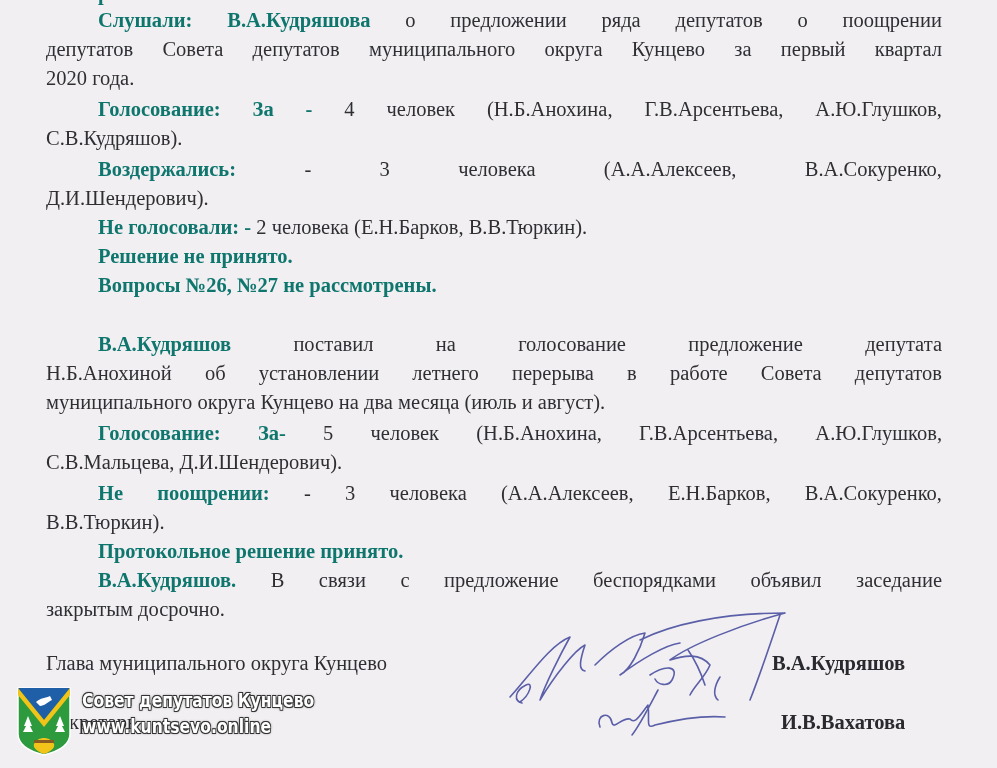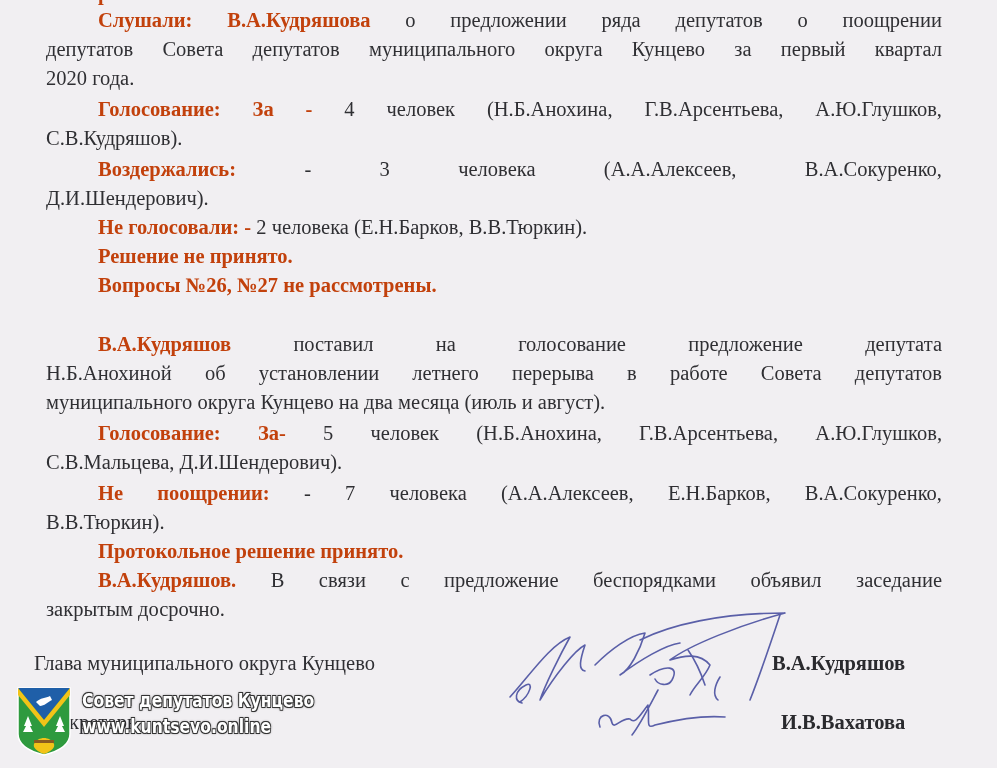--- a/index.html
+++ b/index.html
@@ -9,21 +9,21 @@
     font-family: "Liberation Serif", "DejaVu Serif", serif;
     color: #2f2f33;
   }
   .page { position: absolute; left: 0; top: 0; width: 997px; height: 768px; }
   .line {
     position: absolute; left: 46px; width: 896px;
     font-size: 20.5px; line-height: 26px; white-space: nowrap;
   }
   .ind { left: 98px; width: 844px; }
   .just { text-align: justify; text-align-last: justify; white-space: normal; }
-  b { font-weight: bold; color: #c2410c; }
+  b { font-weight: bold; color: #0f766e; }
   .sig-label { position: absolute; font-size: 20.5px; }
   .sig-name { position: absolute; font-size: 20.5px; font-weight: bold; color: #2a2a2e; }
   .signature { position: absolute; }
   .watermark { position: absolute; left: 16px; top: 686px; width: 300px; height: 80px; }
   .wm-text {
     position: absolute; left: 66px; color: #fff;
     font-family: "DejaVu Sans", sans-serif; font-weight: bold;
     text-shadow: -1px -1px 0 #333, 1px -1px 0 #333, -1px 1px 0 #333, 1px 1px 0 #333, 0 0 3px #000;
     white-space: nowrap; transform-origin: left top;
   }
@@ -49,29 +49,29 @@
   <div class="line ind" style="top:243px"><b>Решение не принято.</b></div>
   <div class="line ind" style="top:272px"><b>Вопросы №26, №27 не рассмотрены.</b></div>
 
   <div class="line ind just" style="top:331px"><b>В.А.Кудряшов</b><span> поставил на голосование предложение депутата</span></div>
   <div class="line just" style="top:360px"><span>Н.Б.Анохиной об установлении летнего перерыва в работе Совета депутатов</span></div>
   <div class="line" style="top:389px"><span>муниципального округа Кунцево на два месяца (июль и август).</span></div>
 
   <div class="line ind just" style="top:420px"><b>Голосование: За-</b><span> 5 человек (Н.Б.Анохина, Г.В.Арсентьева, А.Ю.Глушков,</span></div>
   <div class="line" style="top:449px"><span>С.В.Мальцева, Д.И.Шендерович).</span></div>
 
-  <div class="line ind just" style="top:480px"><b>Не поощрении:</b><span> - 7 человека (А.А.Алексеев, Е.Н.Барков, В.А.Сокуренко,</span></div>
+  <div class="line ind just" style="top:480px"><b>Не поощрении:</b><span> - 3 человека (А.А.Алексеев, Е.Н.Барков, В.А.Сокуренко,</span></div>
   <div class="line" style="top:509px"><span>В.В.Тюркин).</span></div>
 
   <div class="line ind" style="top:538px"><b>Протокольное решение принято.</b></div>
 
   <div class="line ind just" style="top:567px"><b>В.А.Кудряшов.</b><span> В связи с предложение беспорядками объявил заседание</span></div>
   <div class="line" style="top:596px"><span>закрытым досрочно.</span></div>
 
-  <div class="sig-label" style="left:34px; top:652px;">Глава муниципального округа Кунцево</div>
+  <div class="sig-label" style="left:46px; top:652px;">Глава муниципального округа Кунцево</div>
   <div class="sig-name" style="left:772px; top:652px;">В.А.Кудряшов</div>
   <div class="sig-label" style="left:46px; top:711px;">Секретарь</div>
   <div class="sig-name" style="left:781px; top:711px;">И.В.Вахатова</div>
 
   <svg class="signature" style="left:500px; top:605px;" width="290" height="140" viewBox="0 0 290 140">
     <g fill="none" stroke="#5a5fa8" stroke-width="1.6" stroke-linecap="round" stroke-linejoin="round">
       <path d="M10 92 C 30 70, 50 40, 70 32 C 60 50, 45 80, 40 95 C 55 70, 75 45, 85 40 C 80 55, 78 65, 85 66"></path>
       <path d="M22 98 C 14 96, 14 86, 26 80 C 34 76, 30 90, 20 97"></path>
       <path d="M95 60 C 110 45, 130 30, 145 28 C 140 45, 130 65, 120 70 C 140 55, 165 40, 180 38"></path>
       <path d="M140 35 C 170 20, 220 8, 285 8 C 240 20, 190 40, 170 55 C 185 50, 200 48, 210 60 C 205 72, 195 80, 190 90"></path>

